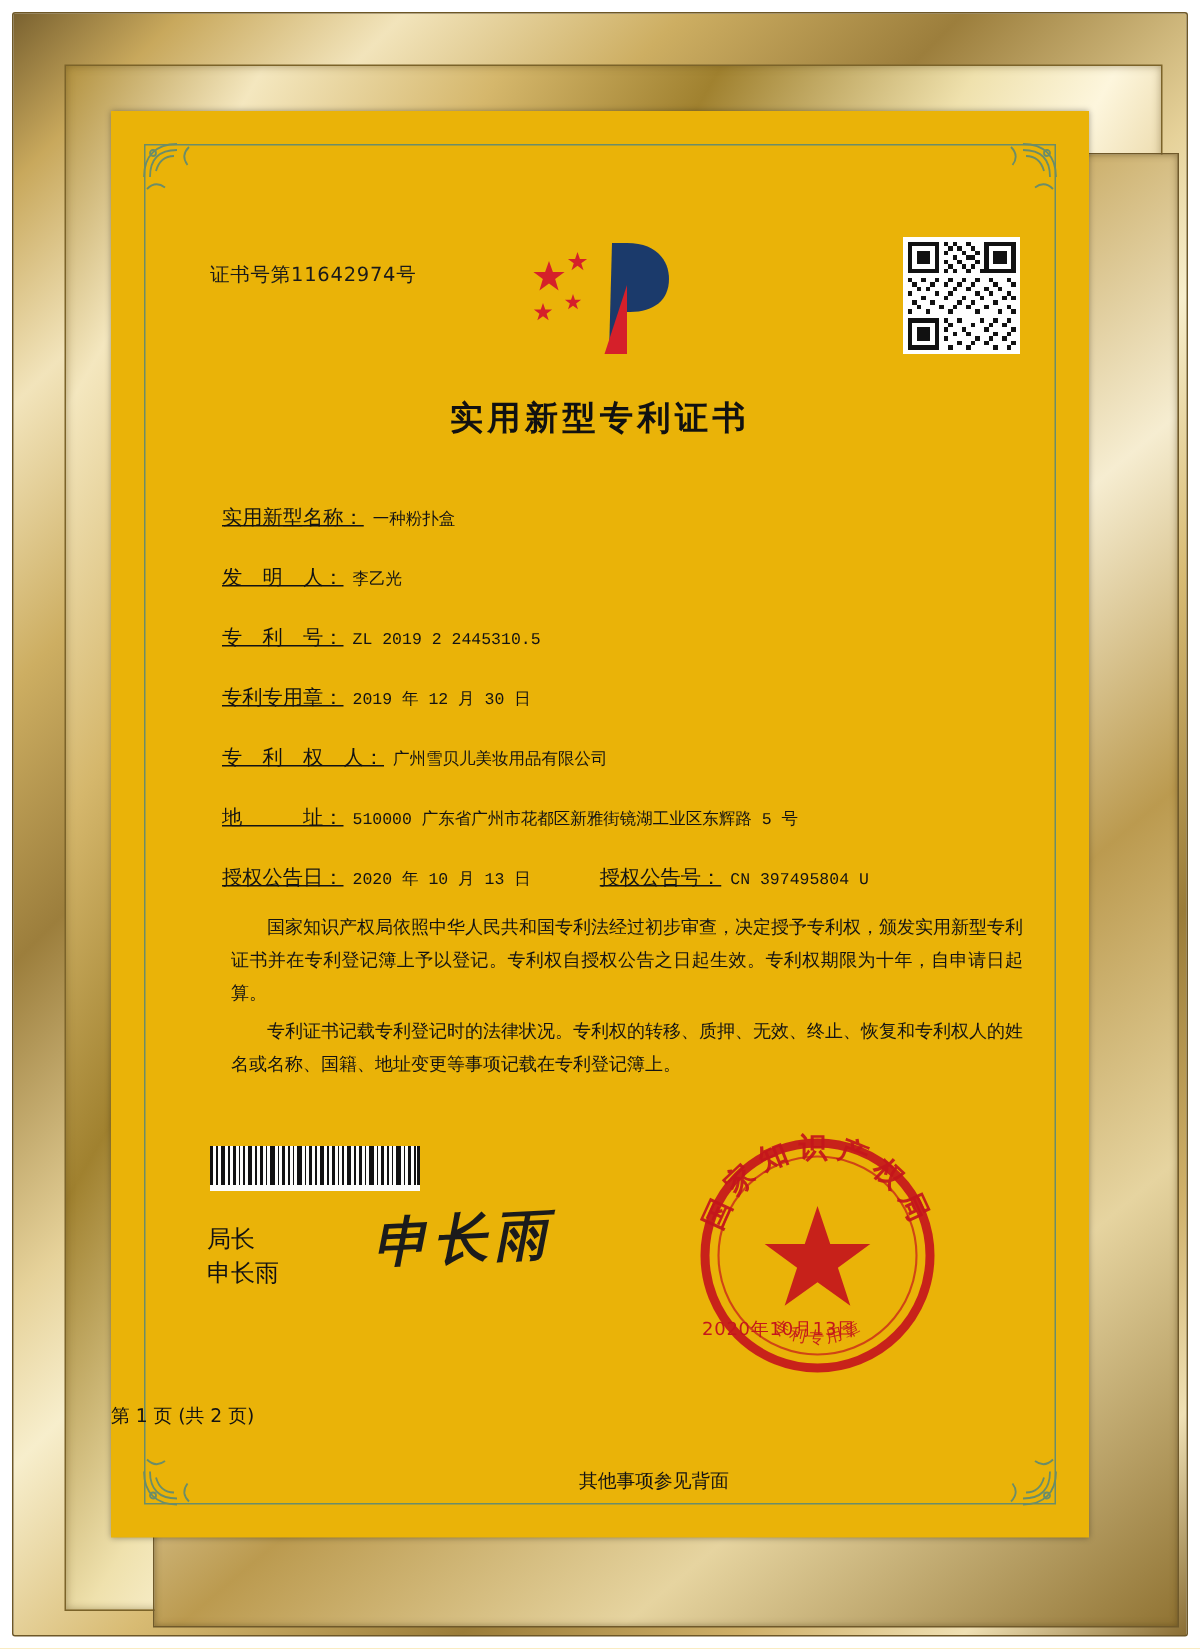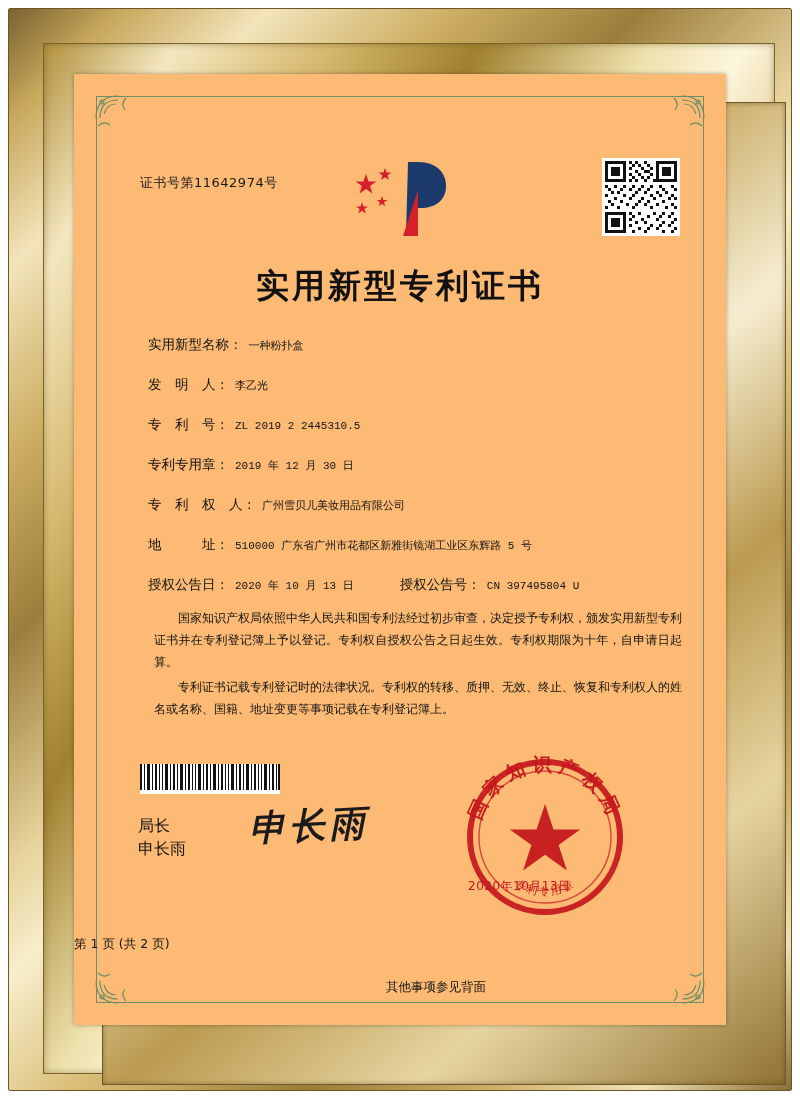--- a/index.html
+++ b/index.html
@@ -81,21 +81,21 @@
     box-shadow: inset 0 0 5px rgba(80,60,20,0.5);
   }
 
   
   .paper {
     position: absolute;
     left: 74px;
     top: 74px;
     width: 652px;
     height: 951px;
-    background: #fdba74;
+    background: #eab308;
     box-shadow: 0 0 4px rgba(0,0,0,0.35);
     overflow: hidden;
   }
   .paper-border {
     position: absolute;
     left: 22px;
     top: 22px;
     right: 22px;
     bottom: 22px;
     border: 1px solid #6a8d6a;
@@ -142,21 +142,21 @@
   .qr svg { display: block; }
 
   
   .title {
     position: absolute;
     top: 190px;
     left: 0;
     width: 100%;
     text-align: center;
     font-family: Liberation Serif, serif;
-    font-size: 33px;
+    font-size: 22px;
     font-weight: bold;
     letter-spacing: 3px;
     color: #111111;
   }
 
   
   .fields {
     position: absolute;
     left: 74px;
     top: 262px;
@@ -167,20 +167,21 @@
   .field-row {
     display: flex;
     align-items: baseline;
     margin-bottom: 22px;
     white-space: nowrap;
   }
   .field-label {
     flex: none;
     font-size: 13.5px;
     color: #131313;
+    text-decoration: underline;
   }
   .field-value {
     margin-left: 6px;
     font-size: 11px;
     color: #131313;
     font-family: Liberation Mono, monospace;
   }
   .field-row.two-col { justify-content: flex-start; }
   .field-gap { display: inline-block; width: 46px; }
 

